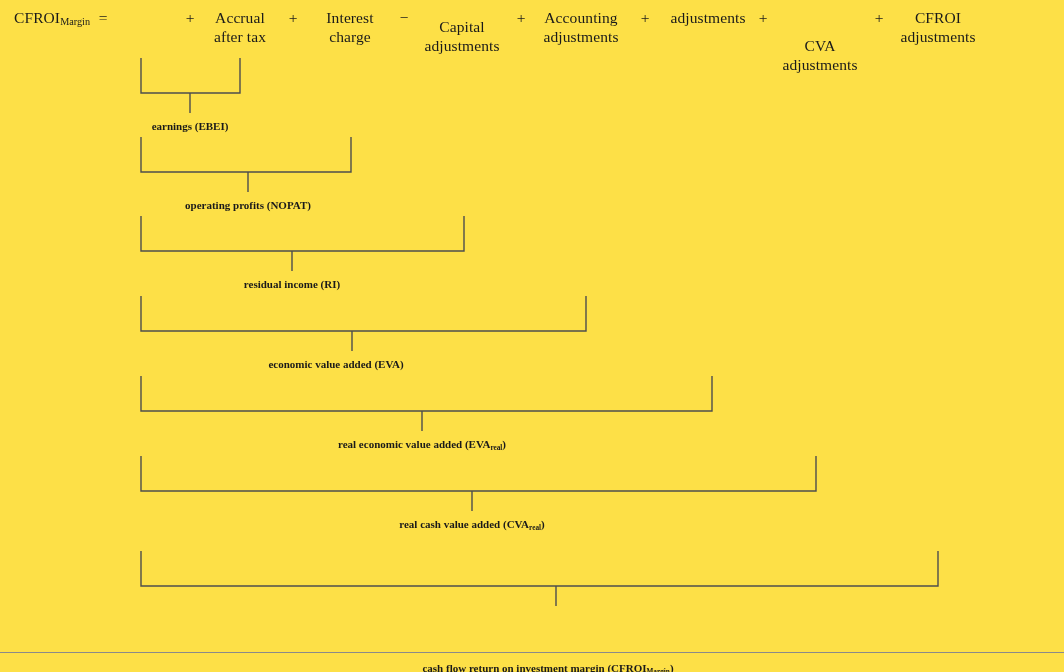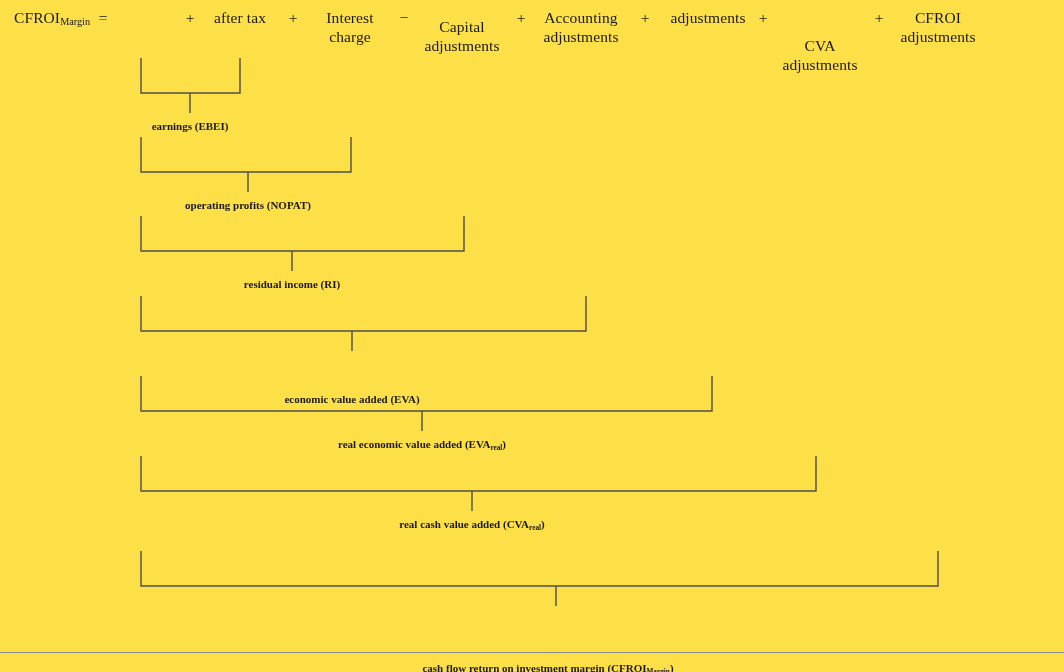--- a/index.html
+++ b/index.html
@@ -83,20 +83,21 @@
 
 <div id="canvas">
 
   <div id="equation-row">
       <div class="eq-term" style="left: -68px; top: 0px; width: 240px;">
         <span class="l1">CFROI<sub>Margin</sub></span>
       </div>
       <div class="eq-op" style="left: 83px; top: 0px; width: 40px;">=</div>
       <div class="eq-op" style="left: 170px; top: 0px; width: 40px;">+</div>
       <div class="eq-term" style="left: 150px; top: 0px; width: 180px;">
+        <span class="l1">Accrual</span>
         <span class="l2">after tax</span>
       </div>
       <div class="eq-op" style="left: 273px; top: 0px; width: 40px;">+</div>
       <div class="eq-term" style="left: 260px; top: 0px; width: 180px;">
         <span class="l1">Interest</span>
         <span class="l2">charge</span>
       </div>
       <div class="eq-op" style="left: 384px; top: 0px; width: 40px;">−</div>
       <div class="eq-term" style="left: 372px; top: 9px; width: 180px;">
         <span class="l1">Capital</span>
@@ -144,21 +145,21 @@
       </g>
       <g>
         <path d="M 141 551 L 141 586 L 938 586 L 938 551 M 556 586 L 556 606" fill="none" stroke="#4d4d4d" stroke-width="1.4" stroke-linecap="butt" stroke-linejoin="miter"></path>
       </g>
     </svg>
 
   <div id="node-layer">
       <div class="node-label" style="left: 190px; top: 118px;">earnings (EBEI)</div>
       <div class="node-label" style="left: 248px; top: 197px;">operating profits (NOPAT)</div>
       <div class="node-label" style="left: 292px; top: 276px;">residual income (RI)</div>
-      <div class="node-label" style="left: 352px; top: 356px; margin-top: 35px;">economic value added (EVA)</div>
+      <div class="node-label" style="left: 336px; top: 356px;">economic value added (EVA)</div>
       <div class="node-label" style="left: 422px; top: 436px;">real economic value added (EVA<sub>real</sub>)</div>
       <div class="node-label" style="left: 472px; top: 516px;">real cash value added (CVA<sub>real</sub>)</div>
       <div class="node-label" style="left: 548px; top: 613px; margin-top: 47px;">cash flow return on investment margin (CFROI<sub>Margin</sub>)</div>
     </div>
 
   <div id="bottom-rule"></div>
 
 </div>
 
 </body></html>

